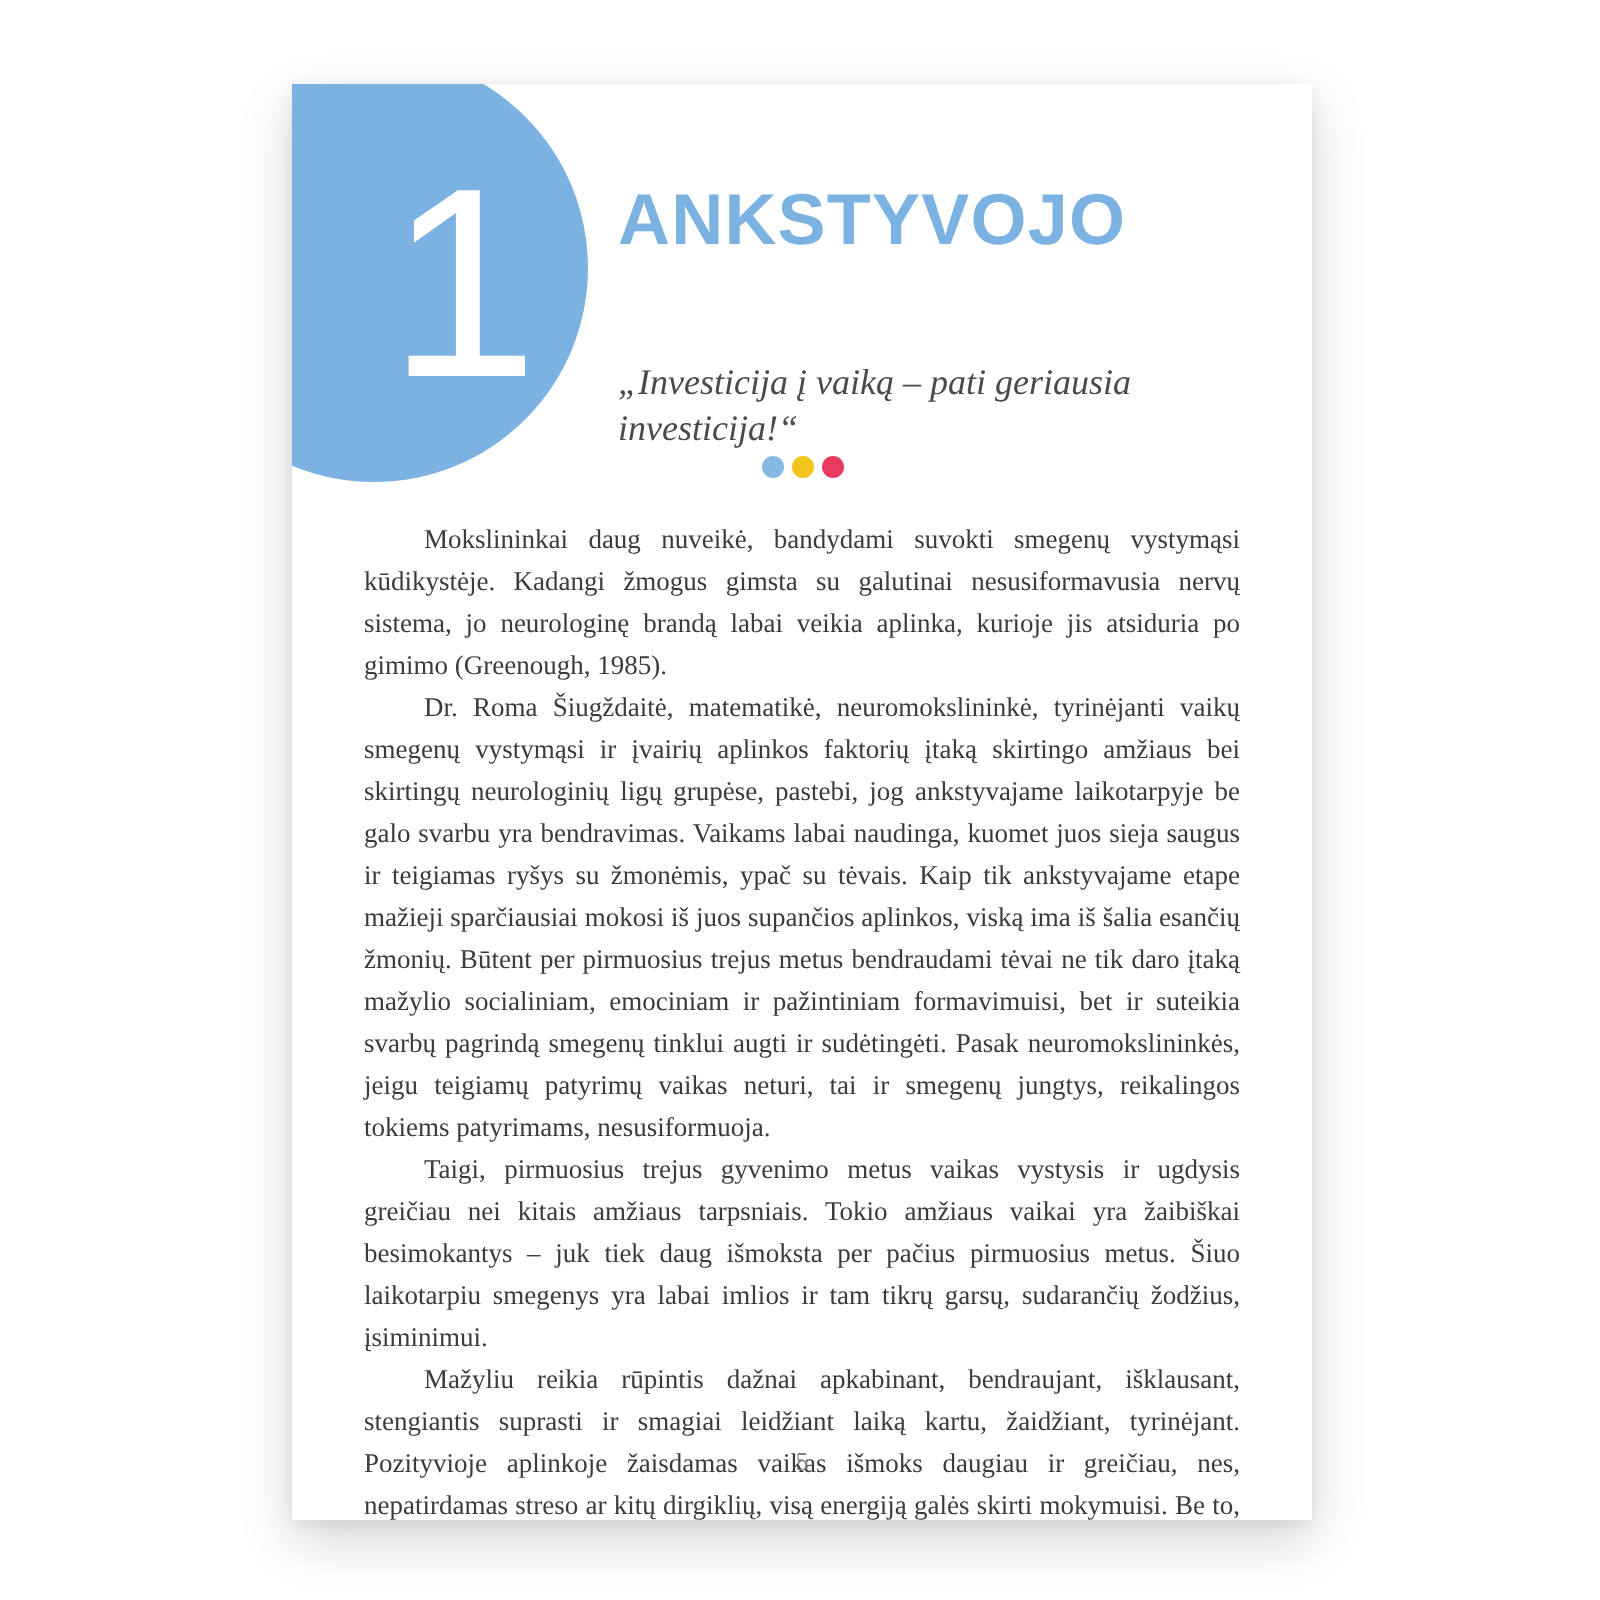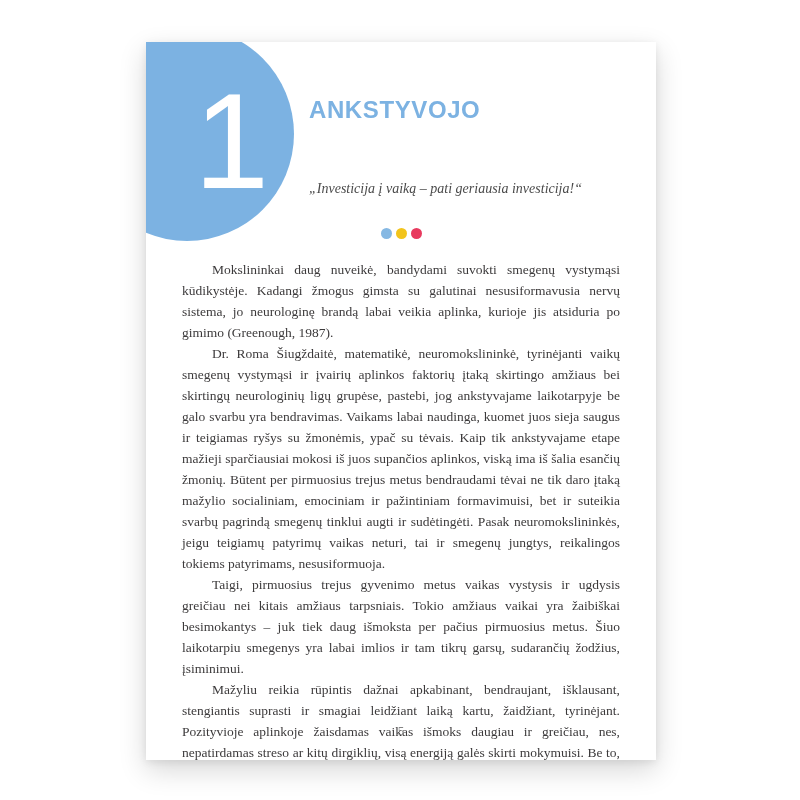--- a/index.html
+++ b/index.html
@@ -44,35 +44,35 @@
     line-height: 1;
     font-weight: 400;
     color: #ffffff;
   }
   .chapter-title {
     position: absolute;
     left: 163px;
     top: 50px;
     margin: 0;
     font-family: "Liberation Sans", sans-serif;
-    font-size: 24px;
+    font-size: 36px;
     line-height: 35px;
     font-weight: 700;
     letter-spacing: 0.6px;
     color: #7cb2e2;
   }
   .chapter-title .title-line { display: block; }
   .epigraph {
     position: absolute;
     left: 163px;
     top: 138px;
     margin: 0;
     font-family: "Liberation Serif", serif;
     font-style: italic;
-    font-size: 14px;
+    font-size: 18px;
     line-height: 1.3;
     color: #4a4a4a;
   }
   .dots {
     position: absolute;
     left: 0;
     top: 186px;
     width: 100%;
     display: flex;
     justify-content: center;
@@ -127,21 +127,21 @@
 
     <p class="epigraph">„Investicija į vaiką – pati geriausia investicija!“</p>
 
     <div class="dots">
       <span class="dot" style="background-color: rgb(133, 184, 227);"></span>
       <span class="dot" style="background-color: rgb(242, 196, 28);"></span>
       <span class="dot" style="background-color: rgb(232, 58, 94);"></span>
     </div>
 
     <div class="body-text">
-        <p class="body-para">Mokslininkai daug nuveikė, bandydami suvokti smegenų vystymąsi kūdikystėje. Kadangi žmogus gimsta su galutinai nesusiformavusia nervų sistema, jo neurologinę brandą labai veikia aplinka, kurioje jis atsiduria po gimimo (Greenough, 1987).</p>
+        <p class="body-para">Mokslininkai daug nuveikė, bandydami suvokti smegenų vystymąsi kūdikystėje. Kadangi žmogus gimsta su galutinai nesusiformavusia nervų sistema, jo neurologinę brandą labai veikia aplinka, kurioje jis atsiduria po gimimo (Greenough, 1985).</p>
         <p class="body-para">Dr. Roma Šiugždaitė, matematikė, neuromokslininkė, tyrinėjanti vaikų smegenų vystymąsi ir įvairių aplinkos faktorių įtaką skirtingo amžiaus bei skirtingų neurologinių ligų grupėse, pastebi, jog ankstyvajame laikotarpyje be galo svarbu yra bendravimas. Vaikams labai naudinga, kuomet juos sieja saugus ir teigiamas ryšys su žmonėmis, ypač su tėvais. Kaip tik ankstyvajame etape mažieji sparčiausiai mokosi iš juos supančios aplinkos, viską ima iš šalia esančių žmonių. Būtent per pirmuosius trejus metus bendraudami tėvai ne tik daro įtaką mažylio socialiniam, emociniam ir pažintiniam formavimuisi, bet ir suteikia svarbų pagrindą smegenų tinklui augti ir sudėtingėti. Pasak neuromokslininkės, jeigu teigiamų patyrimų vaikas neturi, tai ir smegenų jungtys, reikalingos tokiems patyrimams, nesusiformuoja.</p>
         <p class="body-para">Taigi, pirmuosius trejus gyvenimo metus vaikas vystysis ir ugdysis greičiau nei kitais amžiaus tarpsniais. Tokio amžiaus vaikai yra žaibiškai besimokantys – juk tiek daug išmoksta per pačius pirmuosius metus. Šiuo laikotarpiu smegenys yra labai imlios ir tam tikrų garsų, sudarančių žodžius, įsiminimui.</p>
         <p class="body-para">Mažyliu reikia rūpintis dažnai apkabinant, bendraujant, išklausant, stengiantis suprasti ir smagiai leidžiant laiką kartu, žaidžiant, tyrinėjant. Pozityvioje aplinkoje žaisdamas vaikas išmoks daugiau ir greičiau, nes, nepatirdamas streso ar kitų dirgiklių, visą energiją galės skirti mokymuisi. Be to, nuolatinis bendravimas skatina pasitikėjimą savimi, emocijų valdymą ir empatiją. Ir tai vyksta nuo pat pirmųjų jo gyvenimo dienų.</p>
       </div>
 
     <div class="page-number">5</div>
 
   </div>
 </div>
 

